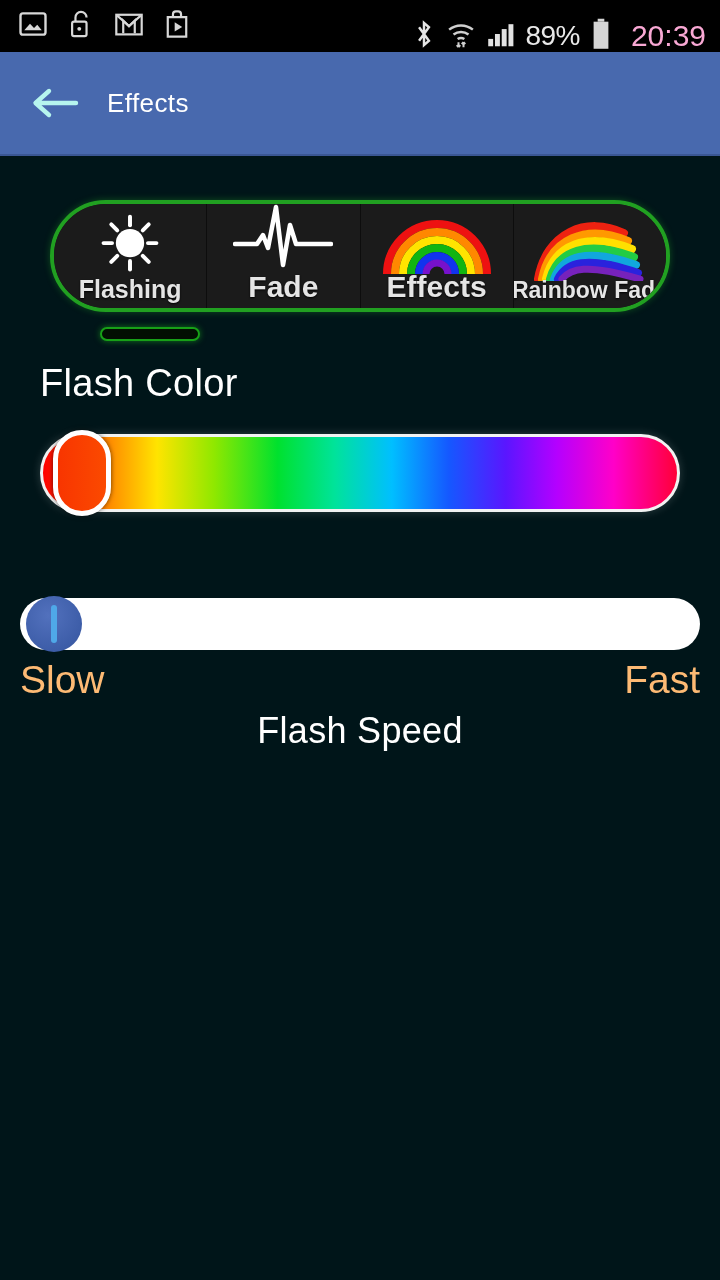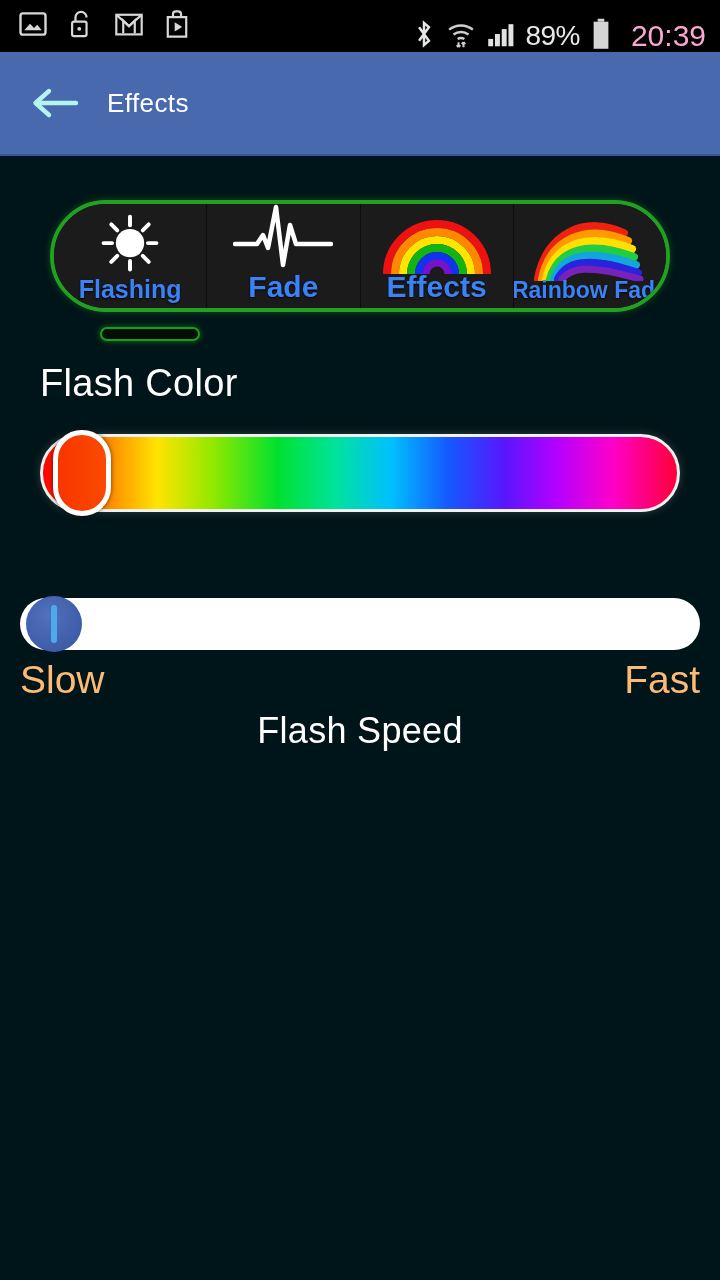--- a/index.html
+++ b/index.html
@@ -67,21 +67,21 @@
     overflow:hidden;
   }
   .tab:last-child { border-right:none; }
   .tab-icon {
     flex:1 1 auto;
     display:flex; align-items:flex-end; justify-content:center;
     width:100%;
     padding-top:4px;
   }
   .tab-label {
-    color:#3b82f6;
+    color:#e5e5e5;
     font-weight:bold;
     text-align:center;
     line-height:1;
     white-space:nowrap;
     text-shadow:0 1px 2px #000;
   }
   #tab-0 .tab-label { font-size:25px; margin-top:-2px; }
   #tab-1 .tab-label { font-size:30px; margin-top:-2px; }
   #tab-2 .tab-label { font-size:30px; margin-top:-4px; }
   #tab-3 .tab-label { font-size:23px; margin-top:-2px; }

